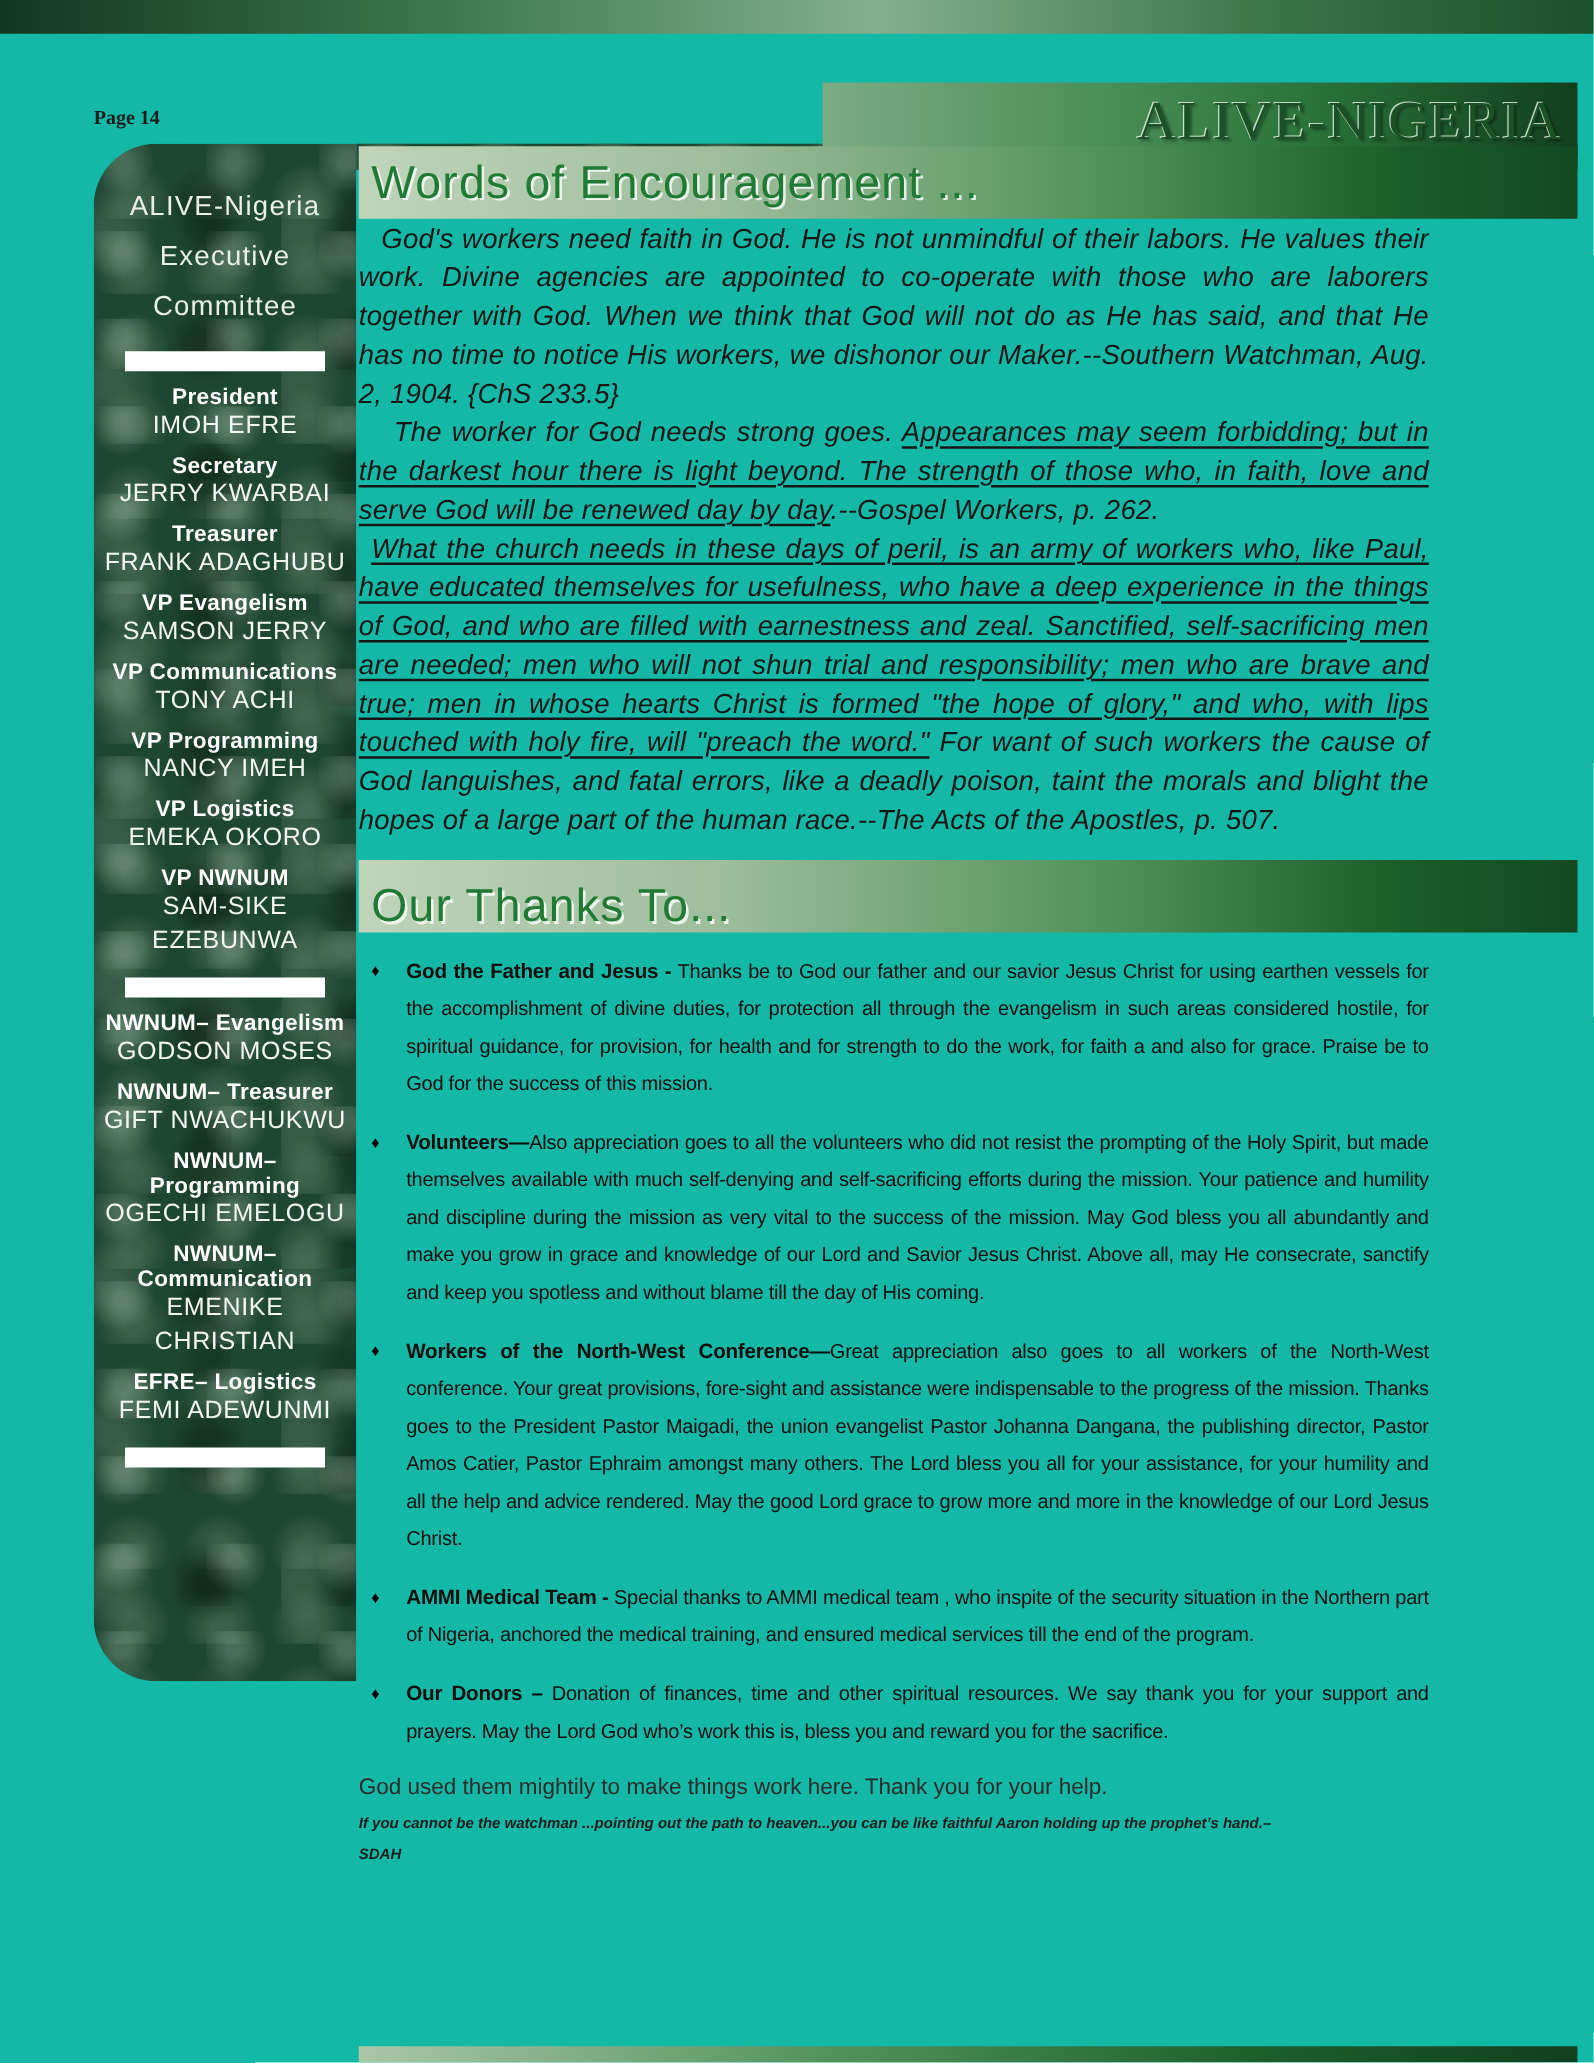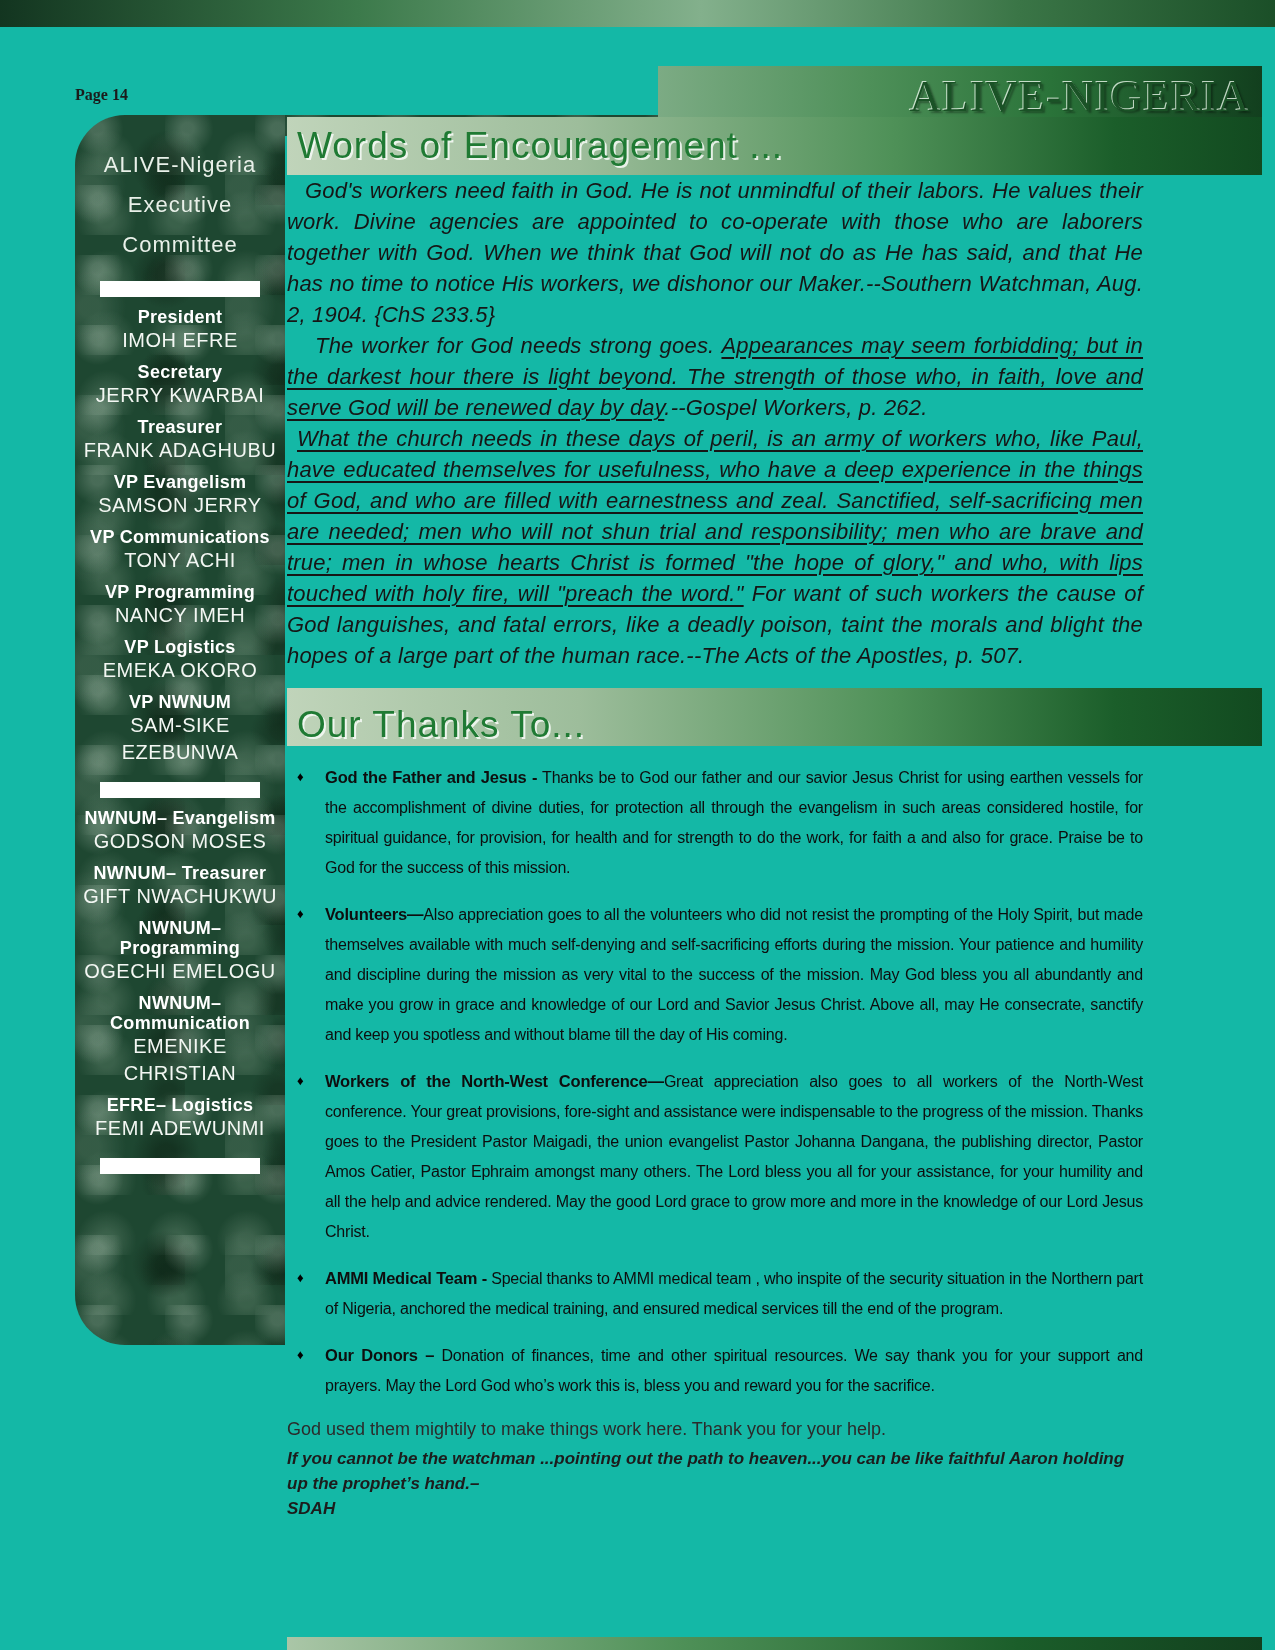--- a/index.html
+++ b/index.html
@@ -56,21 +56,21 @@
   u{text-decoration:underline;text-decoration-thickness:2px;text-underline-offset:4px;}
 
   .thanks-banner{margin-top:17px;align-items:flex-end;}
   .bullets{width:856px;}
   .bullet{display:flex;margin-top:16px;}
   .b-diamond{width:28px;padding-left:10px;font-size:13px;line-height:30px;color:#000;flex:none;}
   .b-body{flex:1;font-size:16px;line-height:30px;color:#0e0e0e;text-align:justify;letter-spacing:-.2px;}
   .b-label{font-weight:700;font-size:16.5px;}
 
   .footer1{margin-top:18px;font-size:18px;color:#2b2b2b;width:856px;}
-  .footer2{margin-top:6px;font-size:17px;font-weight:700;font-style:italic;color:#1c1c1c;width:856px;line-height:25px;}
+  .footer2{margin-top:6px;font-size:12px;font-weight:700;font-style:italic;color:#1c1c1c;width:856px;line-height:25px;}
 </style>
 </head>
 <body>
 
 <div class="canvas">
 
   <div class="top-bar"></div>
 
   <div class="page-label">Page 14</div>
 

